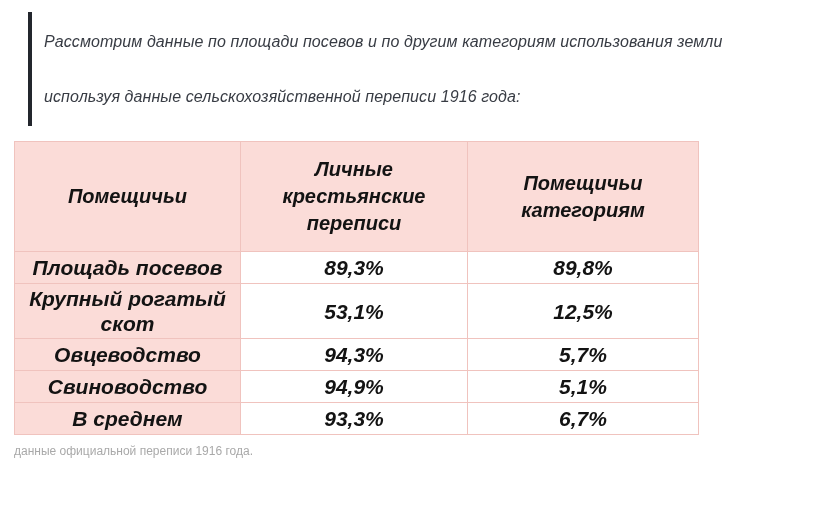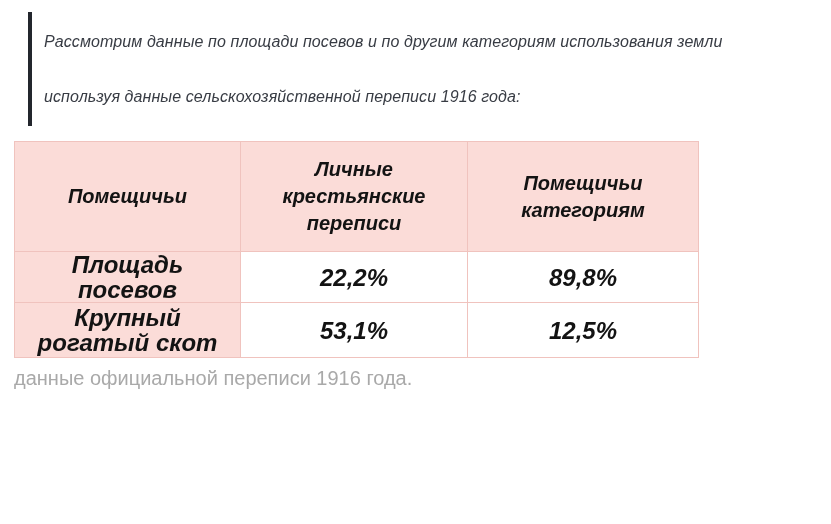--- a/index.html
+++ b/index.html
@@ -52,33 +52,33 @@
   }
   .census-table th{
     background: var(--pink);
     height: 110px;
     font-size: 20px;
     line-height: 27px;
     white-space: pre-line;
   }
   .census-table td{
     background: #ffffff;
-    font-size: 24px;
+    font-size: 21px;
     line-height: 25px;
   }
   .census-table td.cat{
     background: var(--pink);
   }
   tr.r-short{ height: 32px; }
   tr.r-tall{ height: 55px; }
 
   
   .table-caption{
     margin: 9px 0 0 14px;
-    font-size: 20px;
+    font-size: 12px;
     color: var(--caption-gray);
   }
 </style>
 </head>
 <body>
 
 <div class="page">
 
   <blockquote class="quote-block">
     <p class="quote-text">Рассмотрим данные по площади посевов и по другим категориям использования земли используя данные сельскохозяйственной переписи 1916 года:</p>
@@ -96,26 +96,41 @@
         <th>Личные
 крестьянские
 переписи</th>
         <th>Помещичьи
 категориям</th>
       </tr>
     </thead>
     <tbody>
       <tr class="r-short">
         <td class="cat">Площадь посевов</td>
-        <td>22,2%</td>
+        <td>89,3%</td>
         <td>89,8%</td>
       </tr>
       <tr class="r-tall">
         <td class="cat">Крупный рогатый скот</td>
         <td>53,1%</td>
         <td>12,5%</td>
+      </tr>
+      <tr class="r-short">
+        <td class="cat">Овцеводство</td>
+        <td>94,3%</td>
+        <td>5,7%</td>
+      </tr>
+      <tr class="r-short">
+        <td class="cat">Свиноводство</td>
+        <td>94,9%</td>
+        <td>5,1%</td>
+      </tr>
+      <tr class="r-short">
+        <td class="cat">В среднем</td>
+        <td>93,3%</td>
+        <td>6,7%</td>
       </tr>
     </tbody>
   </table>
 
   <p class="table-caption">данные официальной переписи 1916 года.</p>
 
 </div>
 
 </body></html>

